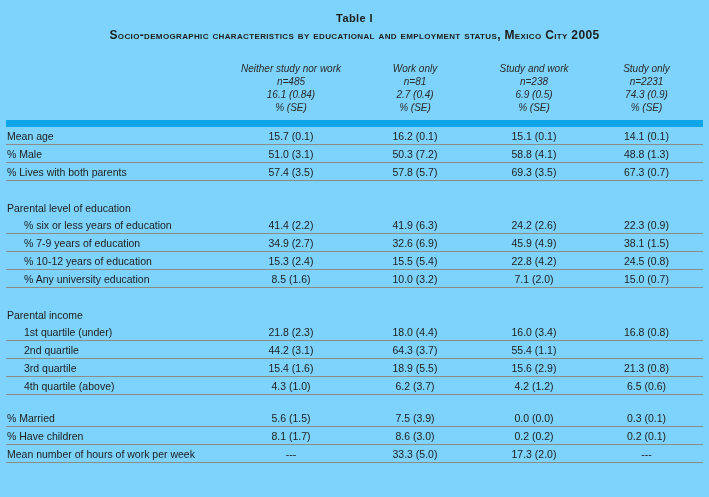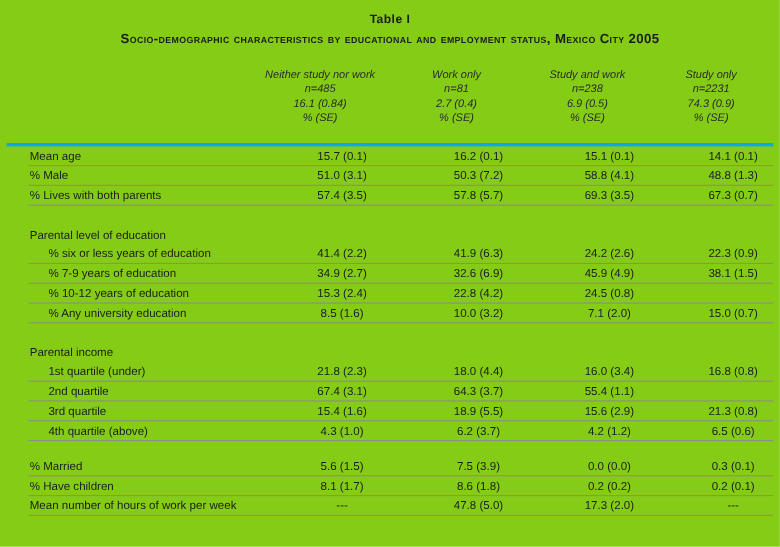--- a/index.html
+++ b/index.html
@@ -3,46 +3,45 @@
 <meta charset="utf-8">
 <style>
   * { margin: 0; padding: 0; box-sizing: border-box; }
   html, body { background: #ffffff; }
   body {
     width: 709px; height: 497px;
     font-family: "Liberation Sans", sans-serif;
     color: #1d1d1d;
     overflow: hidden;
   }
-  .page { width: 709px; height: 497px; padding: 8px 6px 0 6px; background: #84cc16; }
+  .page { width: 709px; height: 497px; padding: 8px 6px 0 6px; background: #7dd3fc; }
 
   .title {
     text-align: center; font-weight: bold; font-size: 11px;
     letter-spacing: 0.4px; margin-top: 4px;
   }
   .subtitle {
     text-align: center; font-weight: bold; font-size: 12px;
     font-variant: small-caps; letter-spacing: 0.35px; margin-top: 4px;
   }
 
   .thead {
     display: grid;
     grid-template-columns: 224px 122px 126px 112px 113px;
     margin-top: 20px;
-    padding-bottom: 16px;
-    border-bottom: 3px solid #0ea5e9;
+    padding-bottom: 6px;
+    border-bottom: 7px solid #0ea5e9;
   }
   .thead .col { text-align: center; font-style: italic; font-size: 10px; line-height: 13px; color: #2a2a2a; }
   .thead .hline { white-space: nowrap; }
 
   .row {
     display: grid;
     grid-template-columns: 224px 122px 126px 112px 113px;
     align-items: center;
-    margin-left: 20px;
   }
   .row.data { height: 18px; border-bottom: 1px solid #8c8c8c; }
   .row.section { height: 21px; align-items: end; padding-bottom: 2px; }
   .row.spacer { height: 14px; }
 
   .cell { font-size: 10.5px; }
   .cell.val { text-align: center; white-space: nowrap; }
   .cell.label { text-align: left; padding-left: 1px; white-space: nowrap; }
   .cell.label.indent { padding-left: 18px; }
   .row.section .cell.label { font-size: 10.5px; }
@@ -120,20 +119,21 @@
       <div class="row data">
         <div class="cell label indent">% 7-9 years of education</div>
         <div class="cell val">34.9 (2.7)</div>
         <div class="cell val">32.6 (6.9)</div>
         <div class="cell val">45.9 (4.9)</div>
         <div class="cell val">38.1 (1.5)</div>
       </div>
       <div class="row data">
         <div class="cell label indent">% 10-12 years of education</div>
         <div class="cell val">15.3 (2.4)</div>
+        <div class="cell val">15.5 (5.4)</div>
         <div class="cell val">22.8 (4.2)</div>
         <div class="cell val">24.5 (0.8)</div>
       </div>
       <div class="row data">
         <div class="cell label indent">% Any university education</div>
         <div class="cell val">8.5 (1.6)</div>
         <div class="cell val">10.0 (3.2)</div>
         <div class="cell val">7.1 (2.0)</div>
         <div class="cell val">15.0 (0.7)</div>
       </div>
@@ -147,21 +147,21 @@
       </div>
       <div class="row data">
         <div class="cell label indent">1st quartile (under)</div>
         <div class="cell val">21.8 (2.3)</div>
         <div class="cell val">18.0 (4.4)</div>
         <div class="cell val">16.0 (3.4)</div>
         <div class="cell val">16.8 (0.8)</div>
       </div>
       <div class="row data">
         <div class="cell label indent">2nd quartile</div>
-        <div class="cell val">67.4 (3.1)</div>
+        <div class="cell val">44.2 (3.1)</div>
         <div class="cell val">64.3 (3.7)</div>
         <div class="cell val">55.4 (1.1)</div>
       </div>
       <div class="row data">
         <div class="cell label indent">3rd quartile</div>
         <div class="cell val">15.4 (1.6)</div>
         <div class="cell val">18.9 (5.5)</div>
         <div class="cell val">15.6 (2.9)</div>
         <div class="cell val">21.3 (0.8)</div>
       </div>
@@ -176,25 +176,25 @@
       <div class="row data">
         <div class="cell label">% Married</div>
         <div class="cell val">5.6 (1.5)</div>
         <div class="cell val">7.5 (3.9)</div>
         <div class="cell val">0.0 (0.0)</div>
         <div class="cell val">0.3 (0.1)</div>
       </div>
       <div class="row data">
         <div class="cell label">% Have children</div>
         <div class="cell val">8.1 (1.7)</div>
-        <div class="cell val">8.6 (1.8)</div>
+        <div class="cell val">8.6 (3.0)</div>
         <div class="cell val">0.2 (0.2)</div>
         <div class="cell val">0.2 (0.1)</div>
       </div>
       <div class="row data">
         <div class="cell label">Mean number of hours of work per week</div>
         <div class="cell val">---</div>
-        <div class="cell val">47.8 (5.0)</div>
+        <div class="cell val">33.3 (5.0)</div>
         <div class="cell val">17.3 (2.0)</div>
         <div class="cell val">---</div>
       </div>
     </div>
 </div>
 
 </body></html>

